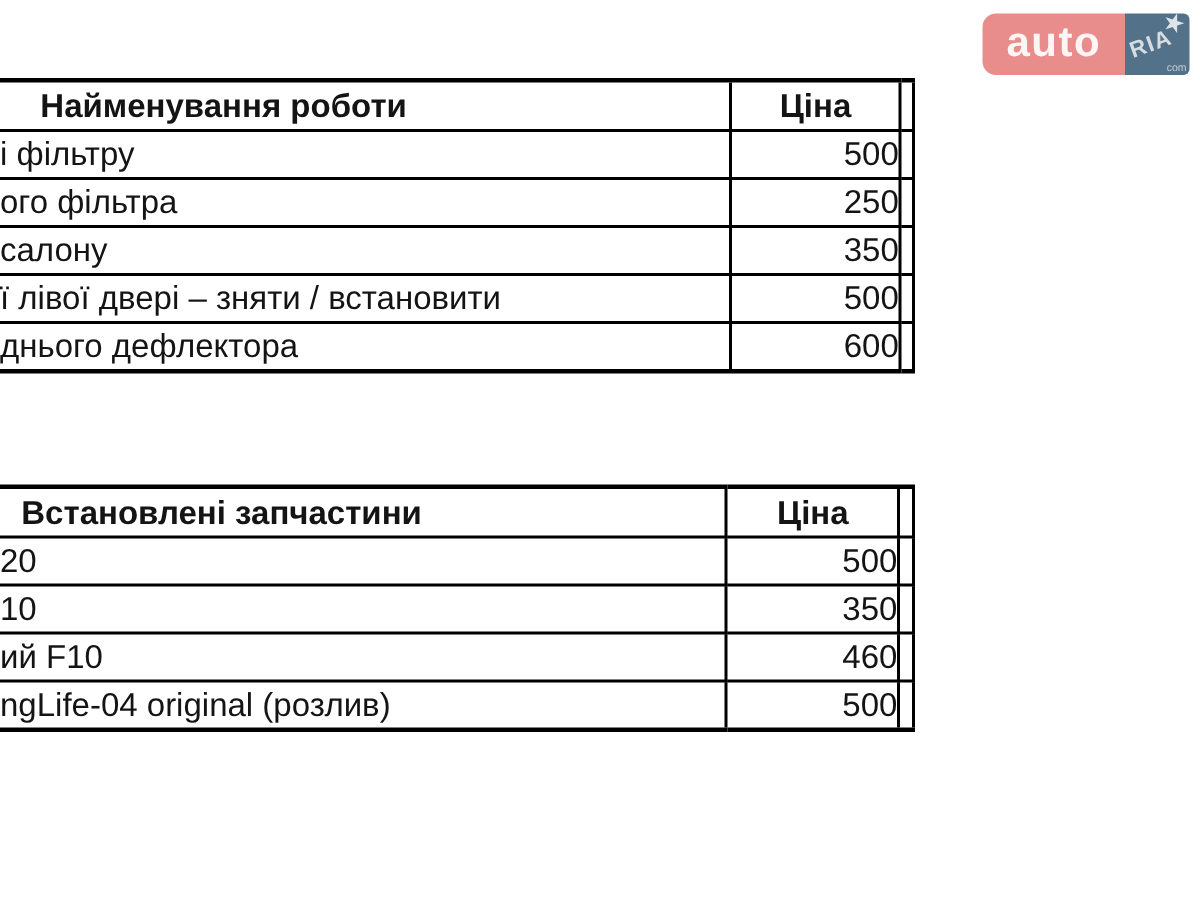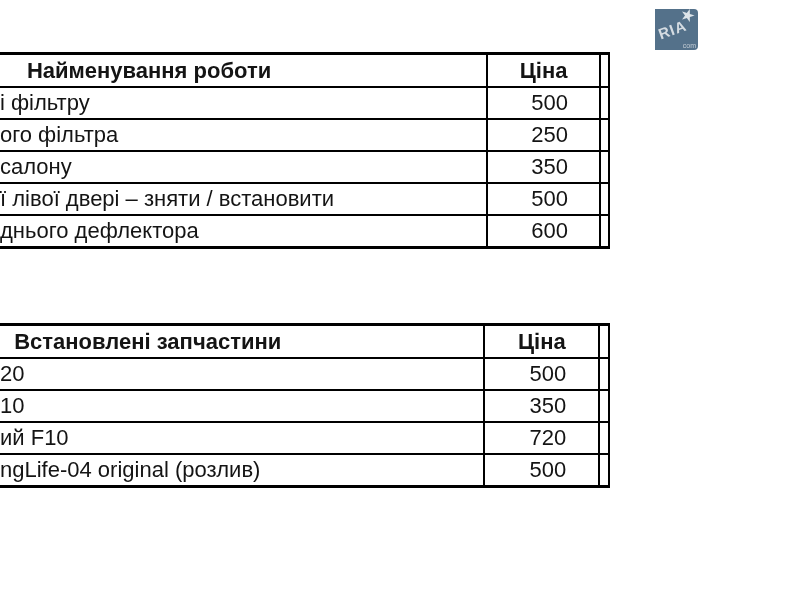--- a/index.html
+++ b/index.html
@@ -38,31 +38,34 @@
   }
   .tbl th, .tbl td {
     border:2px solid #000; overflow:hidden; white-space:nowrap;
     font-size:22px; padding:0; vertical-align:middle;
   }
   .tbl tr:first-child th { border-top:3px solid #000; }
   .tbl tr:last-child td { border-bottom:3px solid #000; }
   .tbl th { font-weight:700; text-align:center; height:31px; }
   .tbl td { height:30px; }
   .tbl td.name  { text-align:left; padding-left:188px; }
-  .tbl td.price { text-align:center; padding-left:12px; }
+  .tbl td.price { text-align:right; padding-left:12px; }
 
   #work-table  { left:-190px; top:52px;  }
   #parts-table { left:-190px; top:323px; }
 </style>
 </head>
 <body>
 
 <div class="page">
 
   <div class="logo">
+    <div class="logo-auto" style="background:#e98c8c;">
+      <span>auto</span>
+    </div>
     <div class="logo-ria" style="background:#54718a;">
       <span class="star">★</span>
       <span class="ria">RIA</span>
       <span class="com">com</span>
     </div>
   </div>
 
   <table class="tbl" id="work-table">
     <colgroup>
         <col style="width:815px">
@@ -120,21 +123,21 @@
       <td class="price">500</td>
       <td></td>
     </tr>
     <tr>
       <td class="name">10</td>
       <td class="price">350</td>
       <td></td>
     </tr>
     <tr>
       <td class="name">ий F10</td>
-      <td class="price">720</td>
+      <td class="price">460</td>
       <td></td>
     </tr>
     <tr>
       <td class="name">ngLife-04 original (розлив)</td>
       <td class="price">500</td>
       <td></td>
     </tr>
   </tbody>
     </table>
 

